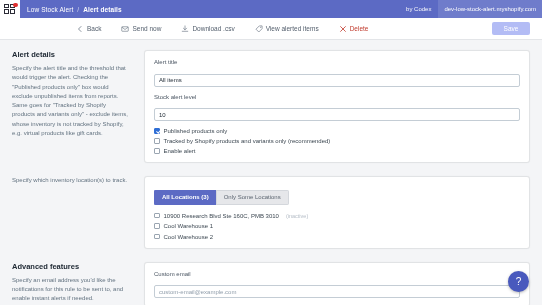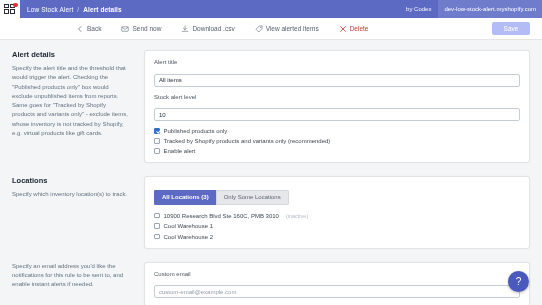--- a/index.html
+++ b/index.html
@@ -259,21 +259,20 @@
             <span class="check-label">Enable alert</span>
           </div>
         </div>
 
       </div>
     </div>
   </div>
 
   <div class="section">
     <div class="sec-left">
-      <div class="sec-title">Locations</div>
       <div class="sec-desc">Specify which inventory location(s) to track.</div>
     </div>
     <div class="sec-right">
       <div class="card">
 
         <div class="tabs">
           <div class="tab active">All Locations (3)</div>
           <div class="tab inactive">Only Some Locations</div>
         </div>
 
@@ -292,20 +291,21 @@
             <span class="loc-name">Cool Warehouse 2</span>
           </div>
         </div>
 
       </div>
     </div>
   </div>
 
   <div class="section">
     <div class="sec-left">
+      <div class="sec-title">Advanced features</div>
       <div class="sec-desc">Specify an email address you'd like the notifications for this rule to be sent to, and enable instant alerts if needed.</div>
     </div>
     <div class="sec-right">
       <div class="card">
 
         <div class="field">
           <label class="field-label">Custom email</label>
           <input class="field-input" type="text" placeholder="custom-email@example.com" style="">
         </div>
 

